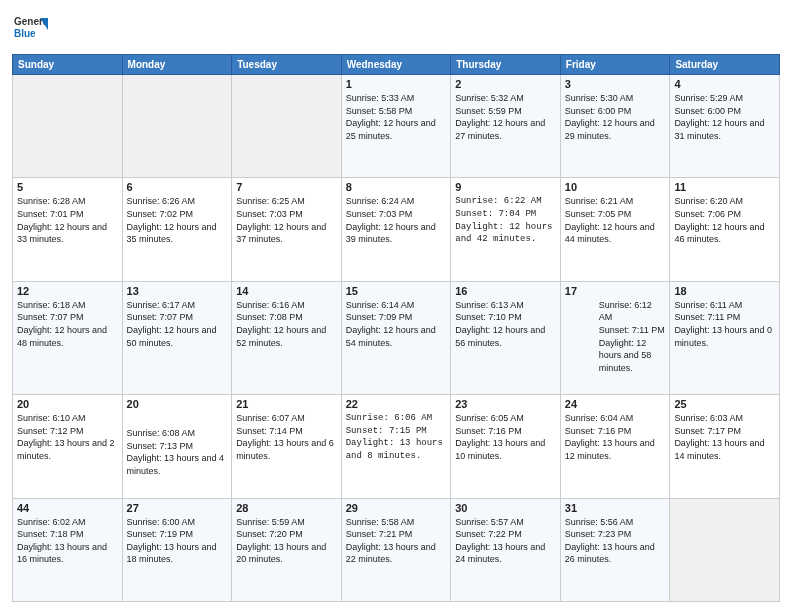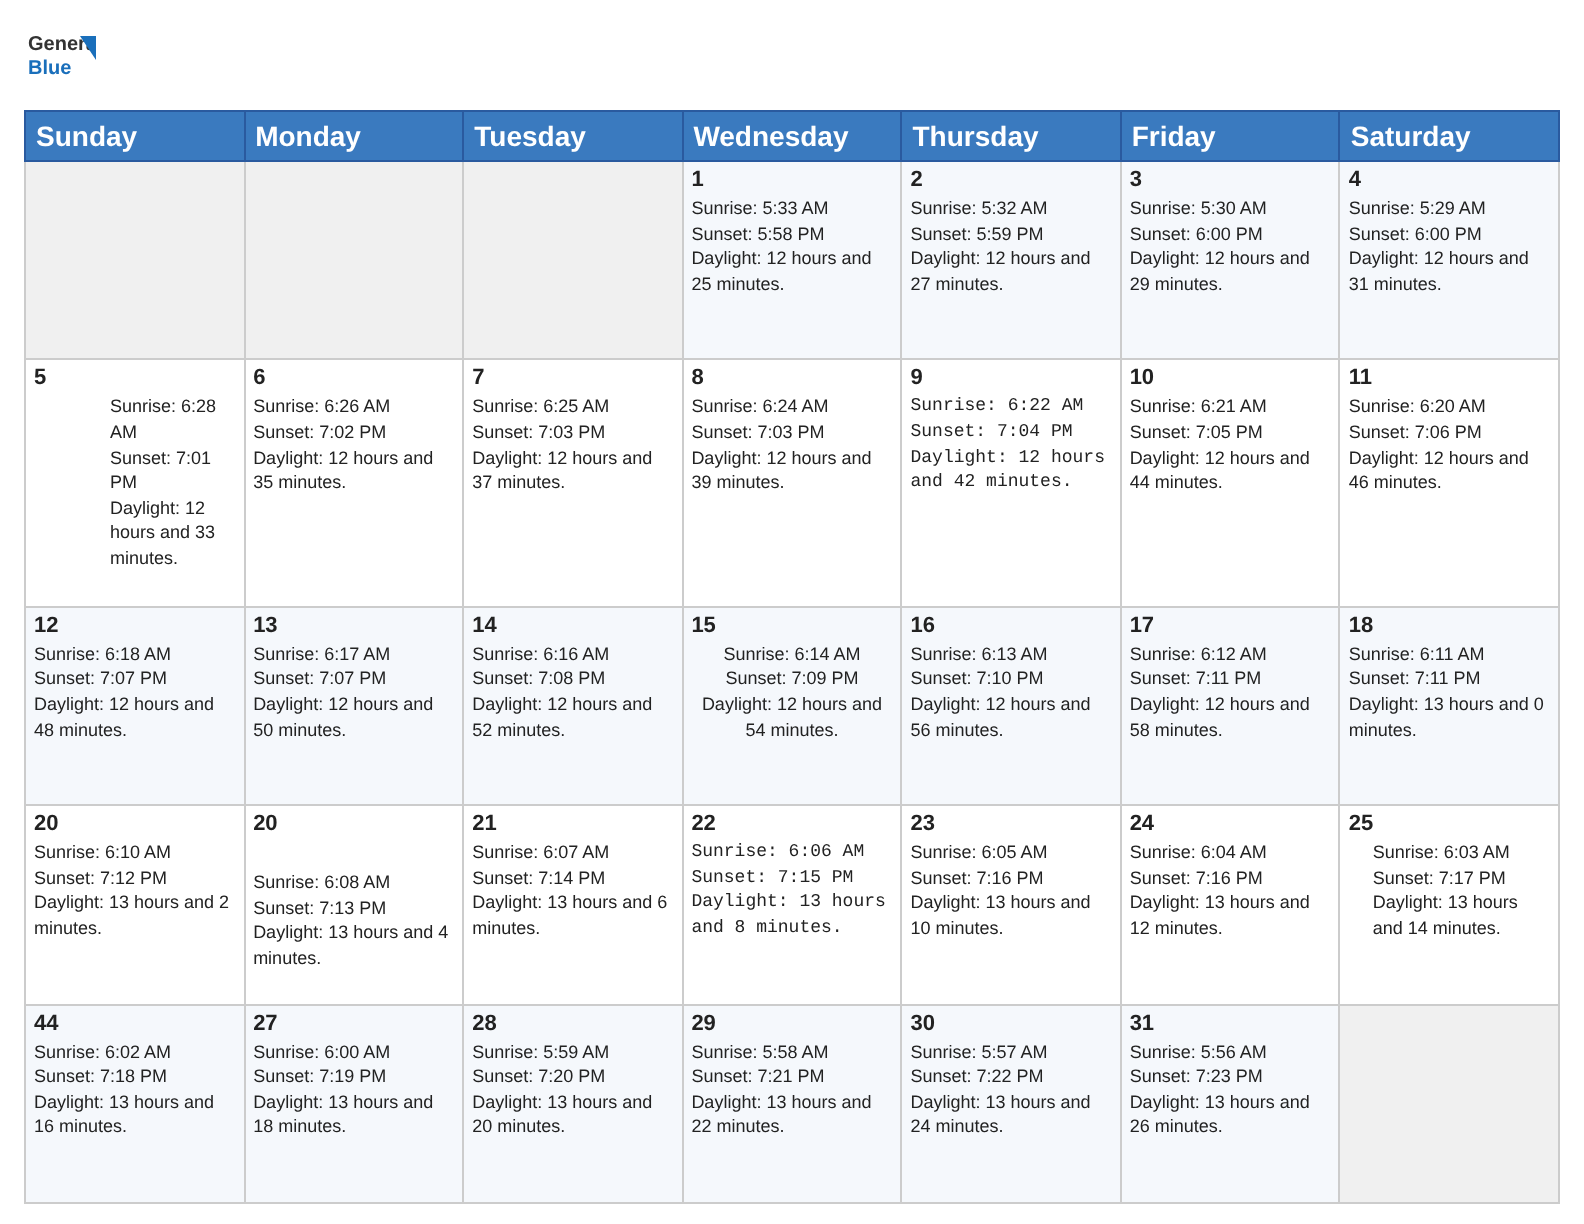--- a/index.html
+++ b/index.html
@@ -43,21 +43,21 @@
     }
     .calendar-table {
       width: 100%;
       border-collapse: collapse;
       flex: 1;
       table-layout: fixed;
     }
     .calendar-table thead tr th {
       background: #3a7abf;
       color: #fff;
-      font-size: 14px;
+      font-size: 10px;
       font-weight: bold;
       padding: 4px 5px;
       text-align: left;
       border: 1px solid #2a5a9f;
     }
     .calendar-table tbody tr td {
       border: 1px solid #ccc;
       vertical-align: top;
       padding: 3px 4px;
       font-size: 9.5px;
@@ -145,21 +145,21 @@
           <td>
             <span class="day-num">4</span>
             <div class="cell-text" style="white-space: pre-line;">Sunrise: 5:29 AM
 Sunset: 6:00 PM
 Daylight: 12 hours and 31 minutes.</div>
           </td>
         </tr>
         <tr>
           <td>
             <span class="day-num">5</span>
-            <div class="cell-text" style="white-space: pre-line; margin-left: 38px;">Sunrise: 6:28 AM
+            <div class="cell-text" style="white-space: pre-line;">Sunrise: 6:28 AM
 Sunset: 7:01 PM
 Daylight: 12 hours and 33 minutes.</div>
           </td>
           <td>
             <span class="day-num">6</span>
             <div class="cell-text" style="white-space: pre-line;">Sunrise: 6:26 AM
 Sunset: 7:02 PM
 Daylight: 12 hours and 35 minutes.</div>
           </td>
           <td>
@@ -207,33 +207,33 @@
 Daylight: 12 hours and 50 minutes.</div>
           </td>
           <td>
             <span class="day-num">14</span>
             <div class="cell-text" style="white-space: pre-line;">Sunrise: 6:16 AM
 Sunset: 7:08 PM
 Daylight: 12 hours and 52 minutes.</div>
           </td>
           <td>
             <span class="day-num">15</span>
-            <div class="cell-text" style="white-space: pre-line; text-align: center;">Sunrise: 6:14 AM
+            <div class="cell-text" style="white-space: pre-line;">Sunrise: 6:14 AM
 Sunset: 7:09 PM
 Daylight: 12 hours and 54 minutes.</div>
           </td>
           <td>
             <span class="day-num">16</span>
             <div class="cell-text" style="white-space: pre-line;">Sunrise: 6:13 AM
 Sunset: 7:10 PM
 Daylight: 12 hours and 56 minutes.</div>
           </td>
           <td>
             <span class="day-num">17</span>
-            <div class="cell-text" style="white-space: pre-line;">Sunrise: 6:12 AM
+            <div class="cell-text" style="white-space: pre-line; margin-left: 34px;">Sunrise: 6:12 AM
 Sunset: 7:11 PM
 Daylight: 12 hours and 58 minutes.</div>
           </td>
           <td>
             <span class="day-num">18</span>
             <div class="cell-text" style="white-space: pre-line;">Sunrise: 6:11 AM
 Sunset: 7:11 PM
 Daylight: 13 hours and 0 minutes.</div>
           </td>
         </tr>
@@ -269,21 +269,21 @@
 Daylight: 13 hours and 10 minutes.</div>
           </td>
           <td>
             <span class="day-num">24</span>
             <div class="cell-text" style="white-space: pre-line;">Sunrise: 6:04 AM
 Sunset: 7:16 PM
 Daylight: 13 hours and 12 minutes.</div>
           </td>
           <td>
             <span class="day-num">25</span>
-            <div class="cell-text" style="white-space: pre-line; margin-left: 12px;">Sunrise: 6:03 AM
+            <div class="cell-text" style="white-space: pre-line;">Sunrise: 6:03 AM
 Sunset: 7:17 PM
 Daylight: 13 hours and 14 minutes.</div>
           </td>
         </tr>
         <tr>
           <td>
             <span class="day-num">44</span>
             <div class="cell-text" style="white-space: pre-line;">Sunrise: 6:02 AM
 Sunset: 7:18 PM
 Daylight: 13 hours and 16 minutes.</div>

